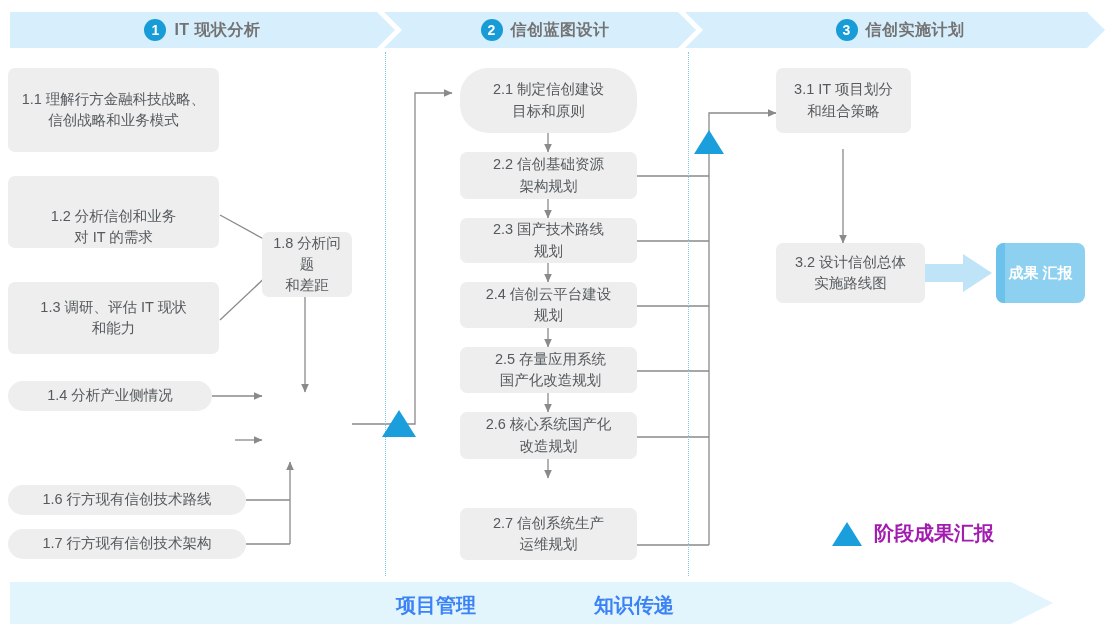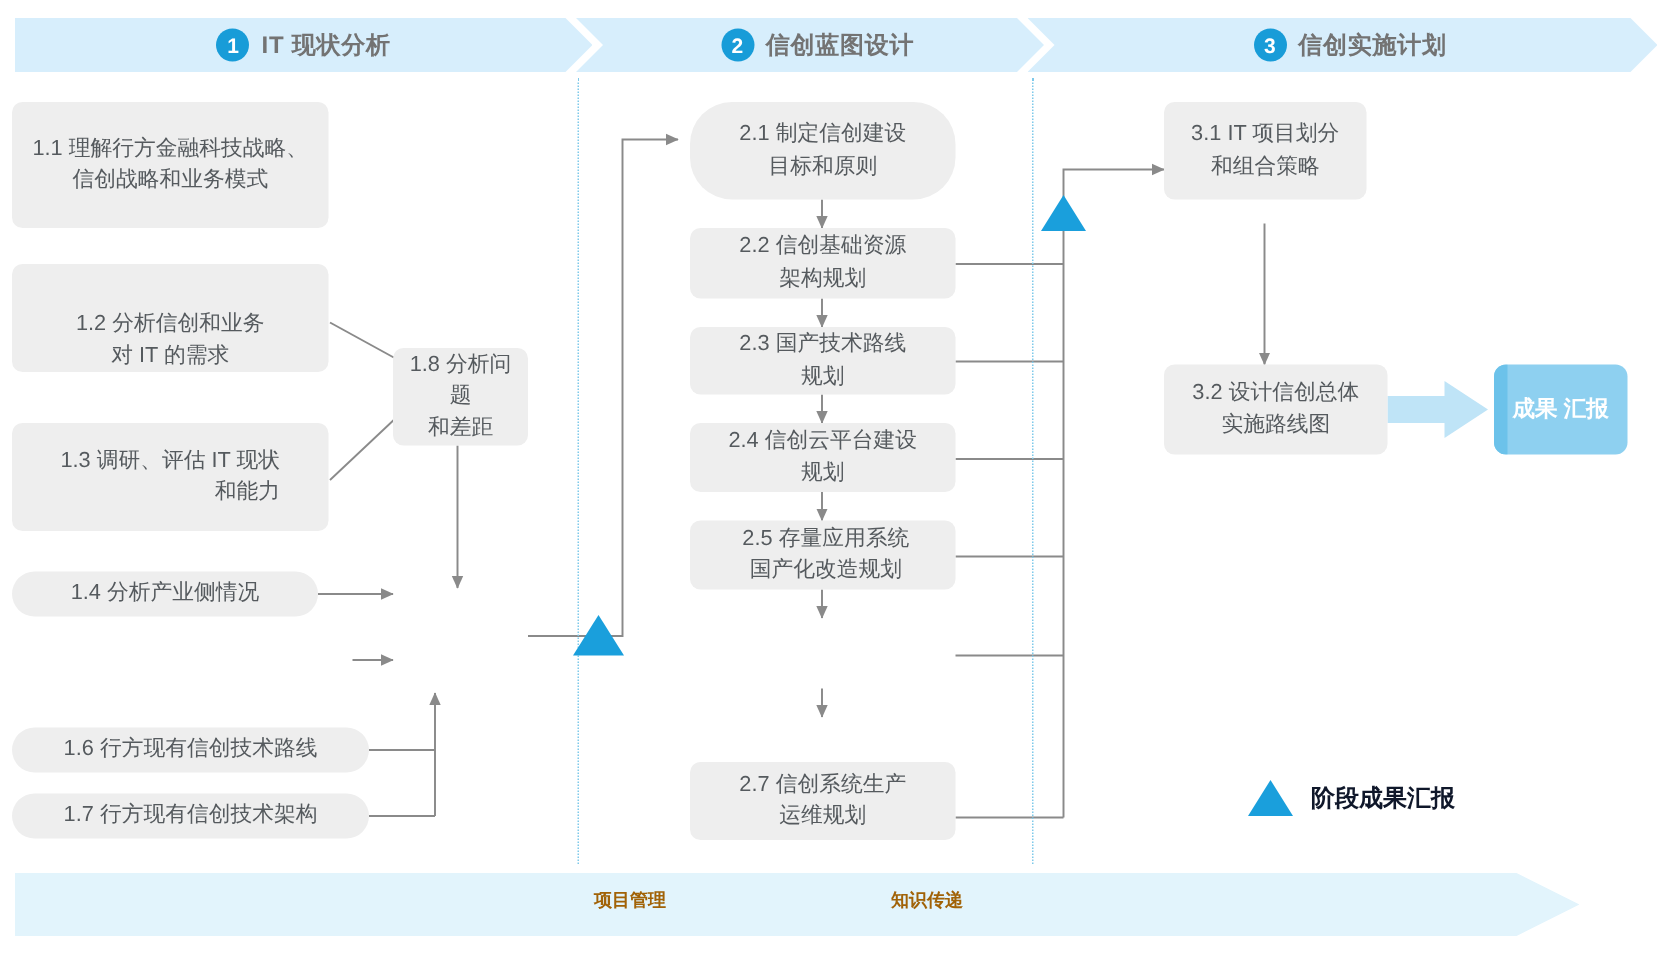--- a/index.html
+++ b/index.html
@@ -70,30 +70,30 @@
     border-left:15px solid transparent;border-right:15px solid transparent;
     border-bottom:24px solid #1a9fdc;
   }
 
   
   .legend{position:absolute;display:flex;align-items:center;gap:12px;z-index:4;}
   .legend-tri{
     width:0;height:0;border-left:15px solid transparent;border-right:15px solid transparent;
     border-bottom:24px solid #1a9fdc;
   }
-  .legend-label{color:#0f172a;font-size:16px;font-weight:bold;}
+  .legend-label{color:#a21caf;font-size:20px;font-weight:bold;}
 
   
   .footer-banner{
     position:absolute;height:42px;background:#e2f4fc;z-index:2;
     -webkit-clip-path:polygon(0 0, calc(100% - 42px) 0, 100% 50%, calc(100% - 42px) 100%, 0 100%);
     clip-path:polygon(0 0, calc(100% - 42px) 0, 100% 50%, calc(100% - 42px) 100%, 0 100%);
   }
   .footer-label{
-    position:absolute;color:#a16207;font-size:12px;font-weight:bold;z-index:3;
+    position:absolute;color:#3b82f6;font-size:20px;font-weight:bold;z-index:3;
     top:592px;
     font-family:Liberation Serif, serif;
   }
 </style>
 </head>
 <body>
 
 <div id="stage">
 
   <svg id="wires" viewBox="0 0 1115 638" width="1115" height="638" aria-hidden="true">
@@ -180,21 +180,21 @@
     </div>
   </div>
 
   <div class="box" style="left:8px;top:176px;width:211px;height:72px;align-items:flex-end;">
     <div>
       <span>1.2 分析信创和业务</span>
       <span>对 IT 的需求</span>
     </div>
   </div>
 
-  <div class="box" style="left:8px;top:282px;width:211px;height:72px;text-align:right;">
+  <div class="box" style="left:8px;top:282px;width:211px;height:72px;">
     <div>
       <span>1.3 调研、评估 IT 现状</span>
       <span>和能力</span>
     </div>
   </div>
 
   <div class="box" style="left:8px;top:381px;width:204px;height:30px;border-radius:15px;">
     <span>1.4 分析产业侧情况</span>
   </div>
 
@@ -243,20 +243,26 @@
     </div>
   </div>
 
   <div class="box" style="left:460px;top:347px;width:177px;height:46px;padding-left:10px;">
     <div>
       <span>2.5 存量应用系统</span>
       <span>国产化改造规划</span>
     </div>
   </div>
 
+  <div class="box" style="left:460px;top:412px;width:177px;height:47px;">
+    <div>
+      <span>2.6 核心系统国产化</span>
+      <span>改造规划</span>
+    </div>
+  </div>
 
   <div class="box" style="left:460px;top:508px;width:177px;height:52px;">
     <div>
       <span>2.7 信创系统生产</span>
       <span>运维规划</span>
     </div>
   </div>
 
   <div class="box" style="left:776px;top:68px;width:135px;height:65px;">
     <div>

